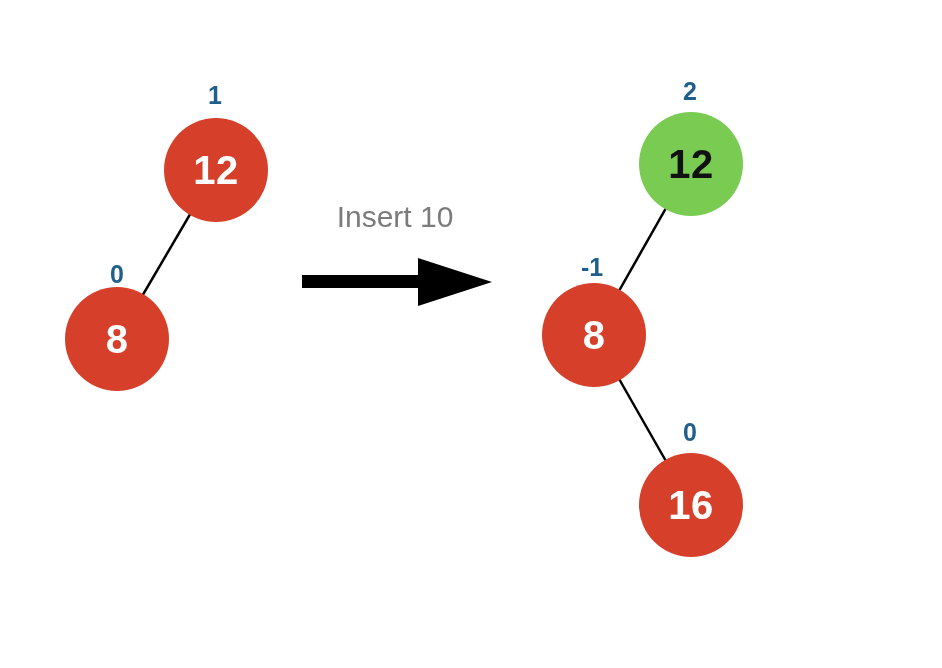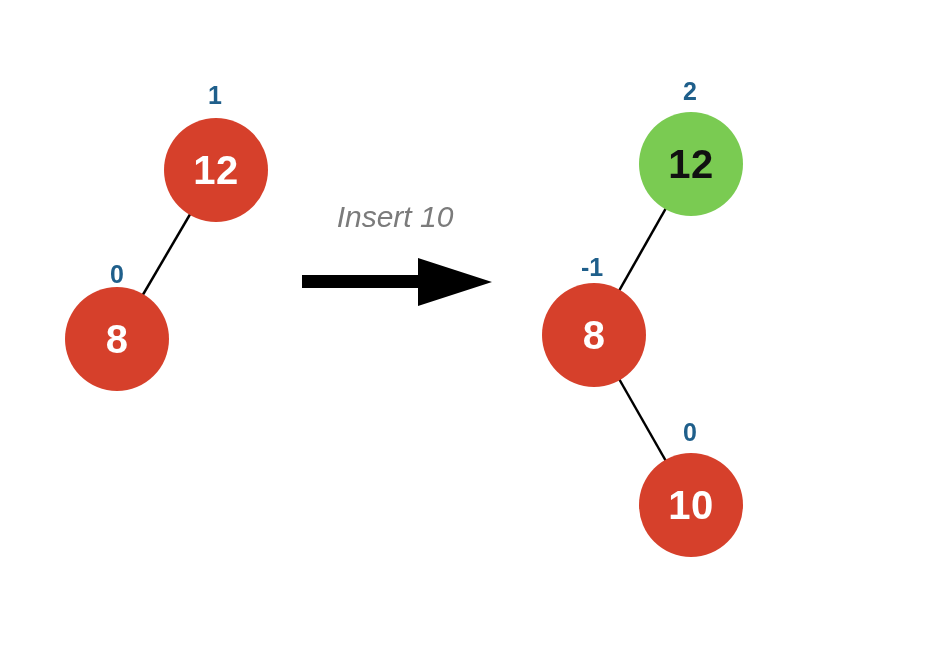--- a/index.html
+++ b/index.html
@@ -59,21 +59,20 @@
   }
   .caption {
     position: absolute;
     left: 395px;
     top: 217px;
     transform: translate(-50%, -50%);
     font-size: 30px;
     font-weight: 400;
     color: var(--caption-gray, #7b7b7b);
     white-space: nowrap;
-    font-style: italic;
   }
   
   #node-before-12 { left: 164px; top: 118px; }
   #node-before-8  { left: 65px;  top: 287px; }
   #node-after-12  { left: 639px; top: 112px; }
   #node-after-8   { left: 542px; top: 283px; }
   #node-after-10  { left: 639px; top: 453px; }
   
   #bf-before-12 { left: 215px; top: 95px;  }
   #bf-before-8  { left: 117px; top: 274px; }
@@ -113,16 +112,16 @@
     <span>12</span>
   </div>
 
   <div id="bf-after-8" class="balance">-1</div>
   <div id="node-after-8" class="node" data-fill="red">
     <span>8</span>
   </div>
 
   <div id="bf-after-10" class="balance">0</div>
   <div id="node-after-10" class="node" data-fill="red">
-    <span>10</span>
+    <span>16</span>
   </div>
 
 </div>
 
 </body></html>

